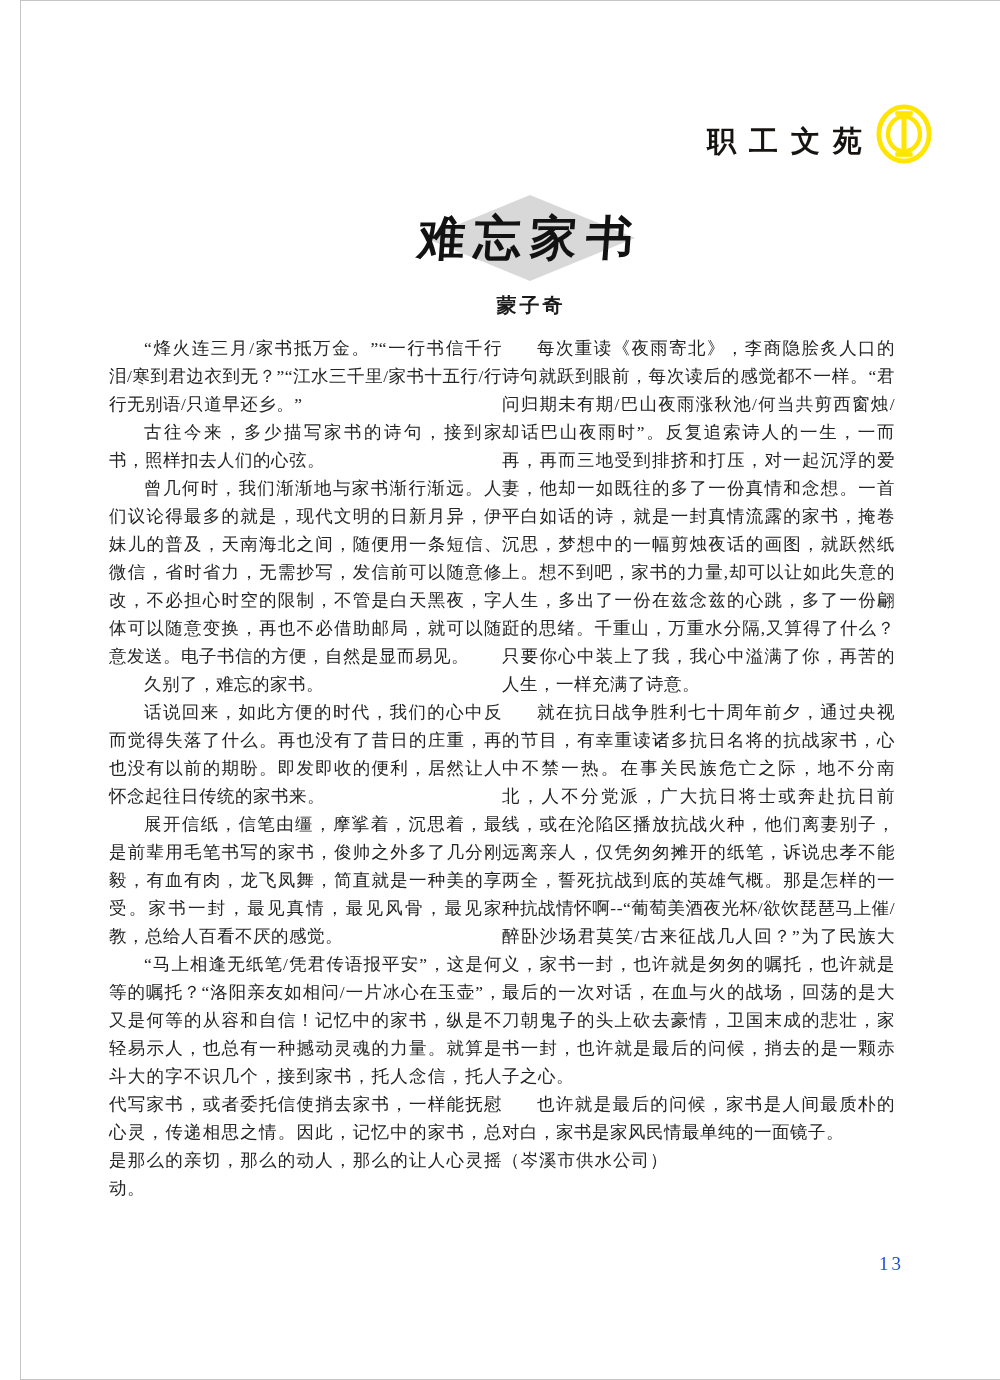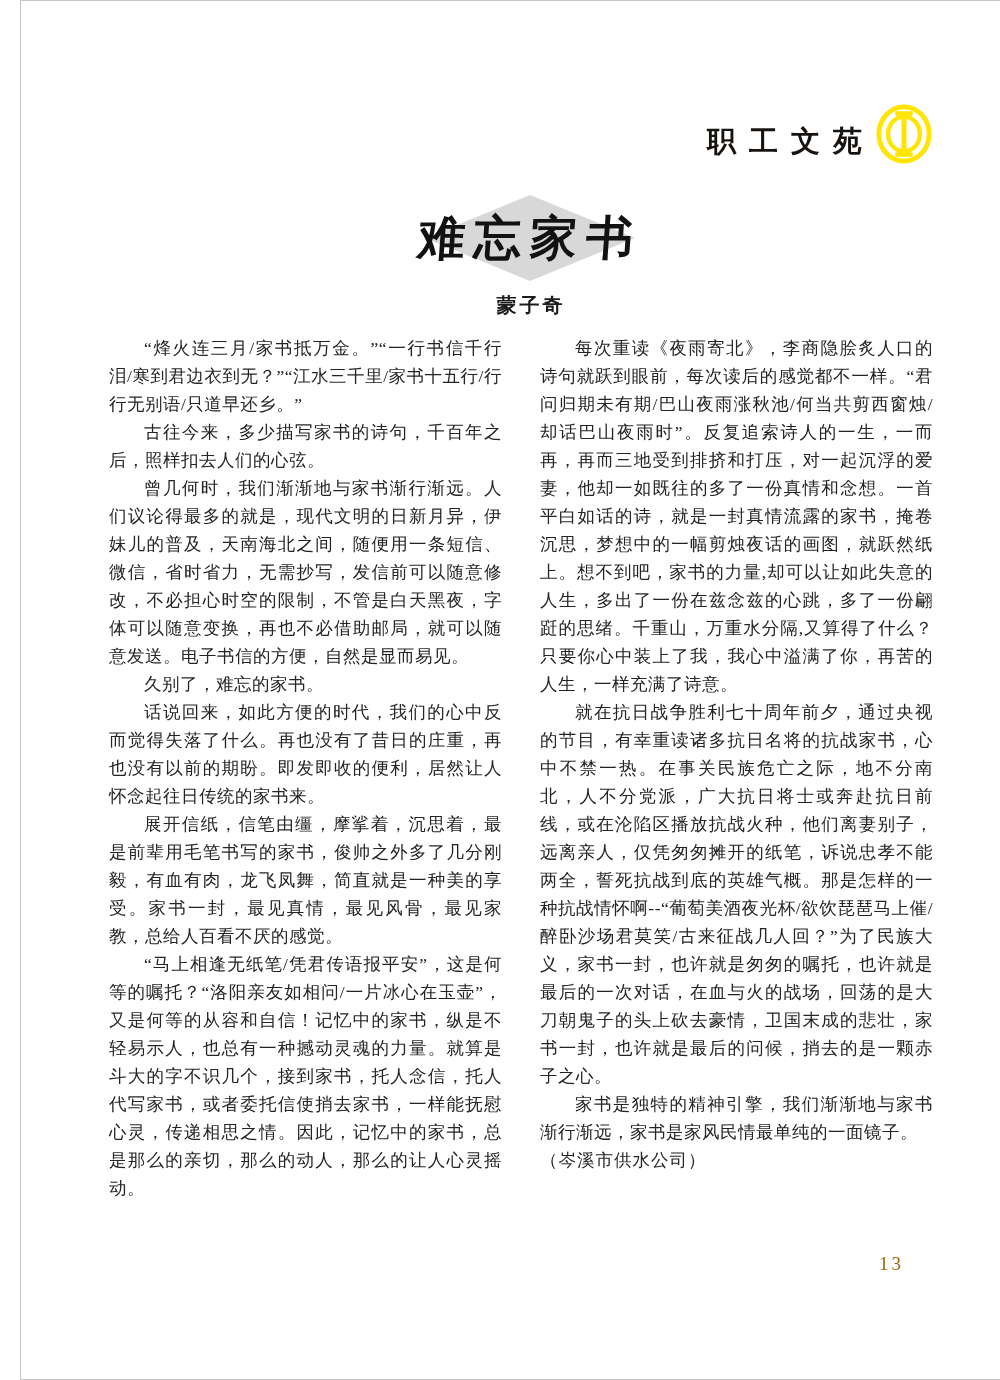--- a/index.html
+++ b/index.html
@@ -46,37 +46,37 @@
     position:absolute; top:291px; left:10px; width:1000px;
     text-align:center;
     font-family:"Liberation Sans","DejaVu Sans",sans-serif;
     font-weight:700; font-size:20px; letter-spacing:3px;
     color:#1b1b1b;
   }
   
   .columns {
     position:absolute; top:333px; left:88px;
     width:824px;
-    display:flex; gap:38px;
+    display:flex; 
   }
   .col {
     width:393px;
     font-size:17.5px; line-height:28px;
     text-align:justify; text-justify:inter-character;
     color:#242424;
     letter-spacing:0.5px;
   }
   .col p { text-indent:2em; margin:0; }
   .attribution {
     text-indent:0 !important;
     letter-spacing:1px;
   }
   .page-number {
     position:absolute; top:1252px; left:858px;
-    font-size:19px; letter-spacing:3px; color:#a16207;
+    font-size:19px; letter-spacing:3px; color:#1d4ed8;
     font-family:"Liberation Serif","DejaVu Serif",serif;
   }
 </style>
 </head>
 <body>
 
 <div class="page">
 
   <div class="header">
     <div class="section-title">职工文苑</div>
@@ -95,31 +95,31 @@
 
   <div class="diamond"></div>
 
   <div class="article-title">难忘家书</div>
 
   <div class="author">蒙子奇</div>
 
   <div class="columns">
     <div class="col">
         <p>“烽火连三月/家书抵万金。”“一行书信千行泪/寒到君边衣到无？”“江水三千里/家书十五行/行行无别语/只道早还乡。”</p>
-        <p>古往今来，多少描写家书的诗句，千百年之后，照样扣去人们的心弦。</p>
+        <p>古往今来，多少描写家书的诗句，接到家书，照样扣去人们的心弦。</p>
         <p>曾几何时，我们渐渐地与家书渐行渐远。人们议论得最多的就是，现代文明的日新月异，伊妹儿的普及，天南海北之间，随便用一条短信、微信，省时省力，无需抄写，发信前可以随意修改，不必担心时空的限制，不管是白天黑夜，字体可以随意变换，再也不必借助邮局，就可以随意发送。电子书信的方便，自然是显而易见。</p>
         <p>久别了，难忘的家书。</p>
         <p>话说回来，如此方便的时代，我们的心中反而觉得失落了什么。再也没有了昔日的庄重，再也没有以前的期盼。即发即收的便利，居然让人怀念起往日传统的家书来。</p>
         <p>展开信纸，信笔由缰，摩挲着，沉思着，最是前辈用毛笔书写的家书，俊帅之外多了几分刚毅，有血有肉，龙飞凤舞，简直就是一种美的享受。家书一封，最见真情，最见风骨，最见家教，总给人百看不厌的感觉。</p>
         <p>“马上相逢无纸笔/凭君传语报平安”，这是何等的嘱托？“洛阳亲友如相问/一片冰心在玉壶”，又是何等的从容和自信！记忆中的家书，纵是不轻易示人，也总有一种撼动灵魂的力量。就算是斗大的字不识几个，接到家书，托人念信，托人代写家书，或者委托信使捎去家书，一样能抚慰心灵，传递相思之情。因此，记忆中的家书，总是那么的亲切，那么的动人，那么的让人心灵摇动。</p>
       </div>
     <div class="col">
 
     <p>每次重读《夜雨寄北》，李商隐脍炙人口的诗句就跃到眼前，每次读后的感觉都不一样。“君问归期未有期/巴山夜雨涨秋池/何当共剪西窗烛/却话巴山夜雨时”。反复追索诗人的一生，一而再，再而三地受到排挤和打压，对一起沉浮的爱妻，他却一如既往的多了一份真情和念想。一首平白如话的诗，就是一封真情流露的家书，掩卷沉思，梦想中的一幅剪烛夜话的画图，就跃然纸上。想不到吧，家书的力量,却可以让如此失意的人生，多出了一份在兹念兹的心跳，多了一份翩跹的思绪。千重山，万重水分隔,又算得了什么？只要你心中装上了我，我心中溢满了你，再苦的人生，一样充满了诗意。</p>
         <p>就在抗日战争胜利七十周年前夕，通过央视的节目，有幸重读诸多抗日名将的抗战家书，心中不禁一热。在事关民族危亡之际，地不分南北，人不分党派，广大抗日将士或奔赴抗日前线，或在沦陷区播放抗战火种，他们离妻别子，远离亲人，仅凭匆匆摊开的纸笔，诉说忠孝不能两全，誓死抗战到底的英雄气概。那是怎样的一种抗战情怀啊--“葡萄美酒夜光杯/欲饮琵琶马上催/醉卧沙场君莫笑/古来征战几人回？”为了民族大义，家书一封，也许就是匆匆的嘱托，也许就是最后的一次对话，在血与火的战场，回荡的是大刀朝鬼子的头上砍去豪情，卫国末成的悲壮，家书一封，也许就是最后的问候，捎去的是一颗赤子之心。</p>
-        <p>家书是独特的精神引擎，我们渐渐地与家书渐行渐远，家书是家风民情最单纯的一面镜子。</p>
+        <p>也许就是最后的问候，家书是人间最质朴的对白，家书是家风民情最单纯的一面镜子。</p>
         <p class="attribution">（岑溪市供水公司）</p>
       </div>
   </div>
 
   <div class="page-number">13</div>
 
 </div>
 
 </body></html>

